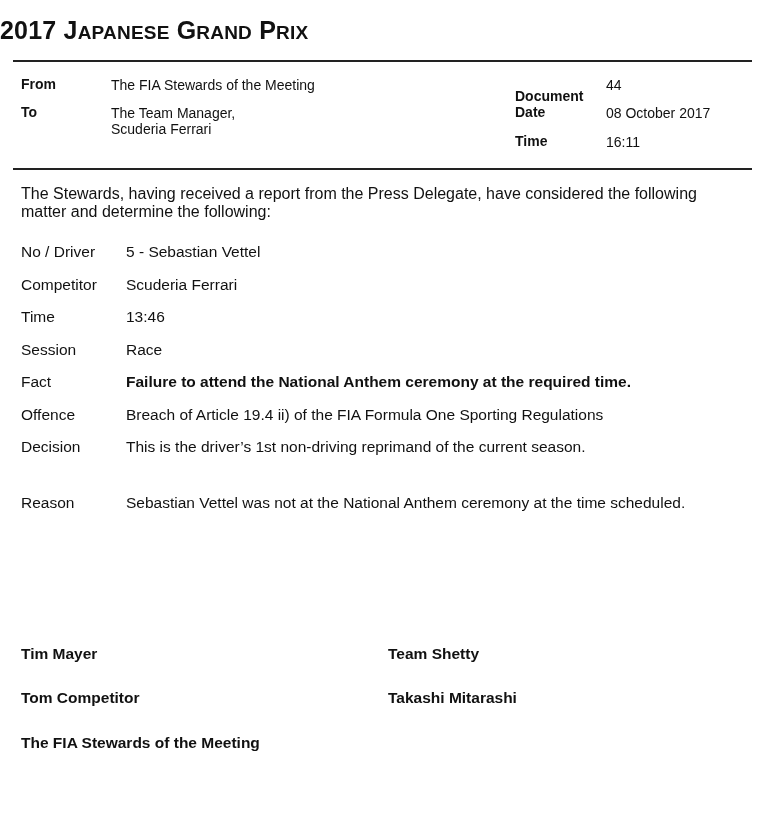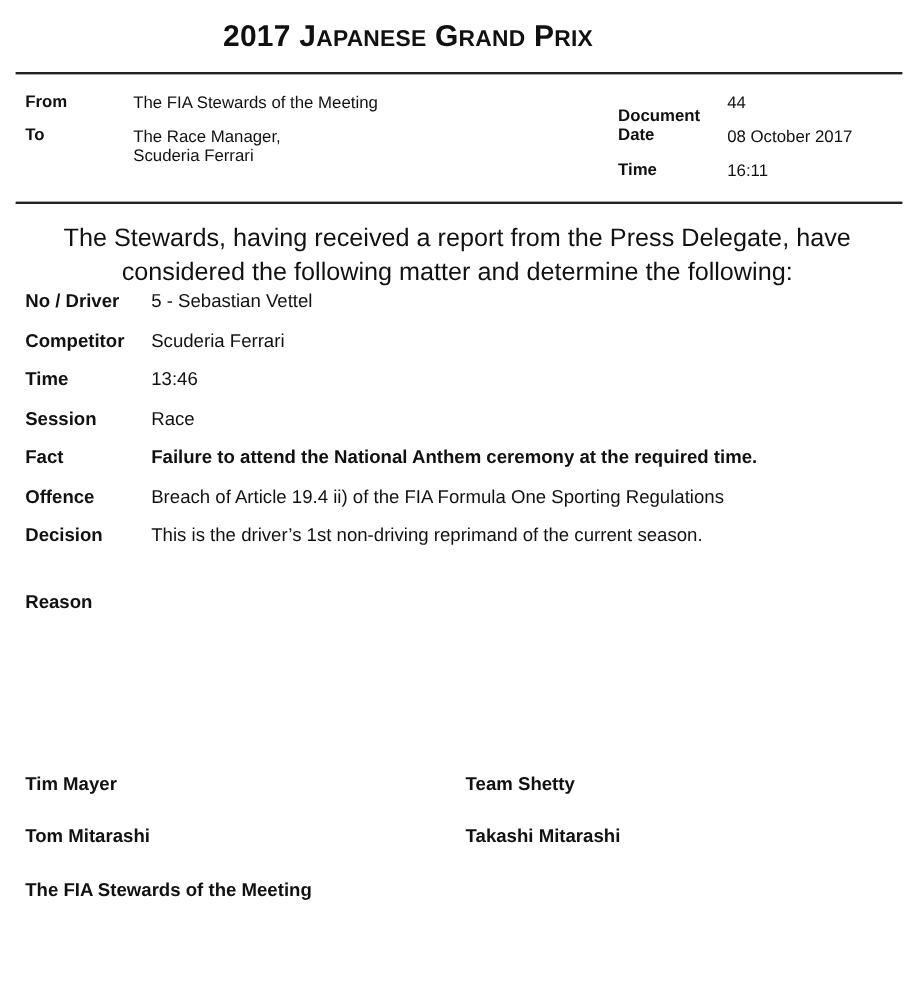--- a/index.html
+++ b/index.html
@@ -1,45 +1,45 @@
 <!DOCTYPE html>
 <html><head>
 <meta charset="utf-8">
 <style>
   html, body { margin: 0; padding: 0; background: #ffffff; }
   body { width: 768px; height: 829px; position: relative; overflow: hidden;
          font-family: "Liberation Sans", sans-serif; color: #111; }
-  .title { position: absolute; top: 16px; left: 0; width: 680px; text-align: center;
+  .title { position: absolute; top: 16px; left: 0; width: 680px; 
            font-size: 25px; font-weight: bold; letter-spacing: 0.2px; }
   .title .sc { font-size: 19px; }
   .hr { position: absolute; left: 13px; width: 739px; height: 2px; background: #222; }
   .hdr-label { position: absolute; font-size: 14px; font-weight: bold; }
   .hdr-val { position: absolute; font-size: 14px; line-height: 16px; }
-  .intro { position: absolute; left: 21px; top: 185px; width: 720px; font-size: 21px; line-height: 28px; text-align: center; }
-  .row-label { position: absolute; left: 21px; font-size: 15.5px; font-weight: bold; }
+  .intro { position: absolute; left: 21px; top: 185px; width: 720px; font-size: 16px; line-height: 18px; }
+  .row-label { position: absolute; left: 21px; font-size: 15.5px; font-weight: normal; }
   .row-val { position: absolute; left: 126px; font-size: 15.5px; line-height: 24px; }
   .sig { position: absolute; font-size: 15.5px; font-weight: bold; }
 </style>
 </head>
 <body>
 
 <div class="title">
   <span>2017</span>
   <span>J</span><span class="sc">APANESE</span>
   <span>G</span><span class="sc">RAND</span>
   <span>P</span><span class="sc">RIX</span>
 </div>
 
 <div class="hr" style="top:60px;"></div>
 
 <div class="hdr-label" style="left:21px; top:76px;">From</div>
 <div class="hdr-val" style="left:111px; top:77px;">The FIA Stewards of the Meeting</div>
 <div class="hdr-label" style="left:21px; top:104px;">To</div>
 <div class="hdr-val" style="left:111px; top:105px;">
-  <div>The Race Manager,</div>
+  <div>The Team Manager,</div>
   <div>Scuderia Ferrari</div>
 </div>
 
 <div class="hdr-label" style="left:515px; top:88px;">Document</div>
 <div class="hdr-val" style="left:606px; top:77px;">44</div>
 <div class="hdr-label" style="left:515px; top:104px;">Date</div>
 <div class="hdr-val" style="left:606px; top:105px;">08 October 2017</div>
 <div class="hdr-label" style="left:515px; top:133px;">Time</div>
 <div class="hdr-val" style="left:606px; top:134px;">16:11</div>
 
@@ -65,19 +65,20 @@
 <div class="row-label" style="top:406px;">Offence</div>
 <div class="row-val" style="top:403px;">Breach of Article 19.4 ii) of the FIA Formula One Sporting Regulations</div>
 
 <div class="row-label" style="top:438px;">Decision</div>
 <div class="row-val" style="top:435px;">
   <div>This is the driver’s 1st non-driving reprimand of the current season.</div>
 </div>
 
 <div class="row-label" style="top:494px;">Reason</div>
 <div class="row-val" style="top:491px;">
+  <div>Sebastian Vettel was not at the National Anthem ceremony at the time scheduled.</div>
 </div>
 
 <div class="sig" style="left:21px; top:645px;">Tim Mayer</div>
 <div class="sig" style="left:388px; top:645px;">Team Shetty</div>
-<div class="sig" style="left:21px; top:689px;">Tom Mitarashi</div>
+<div class="sig" style="left:21px; top:689px;">Tom Competitor</div>
 <div class="sig" style="left:388px; top:689px;">Takashi Mitarashi</div>
 <div class="sig" style="left:21px; top:734px;">The FIA Stewards of the Meeting</div>
 
 </body></html>

